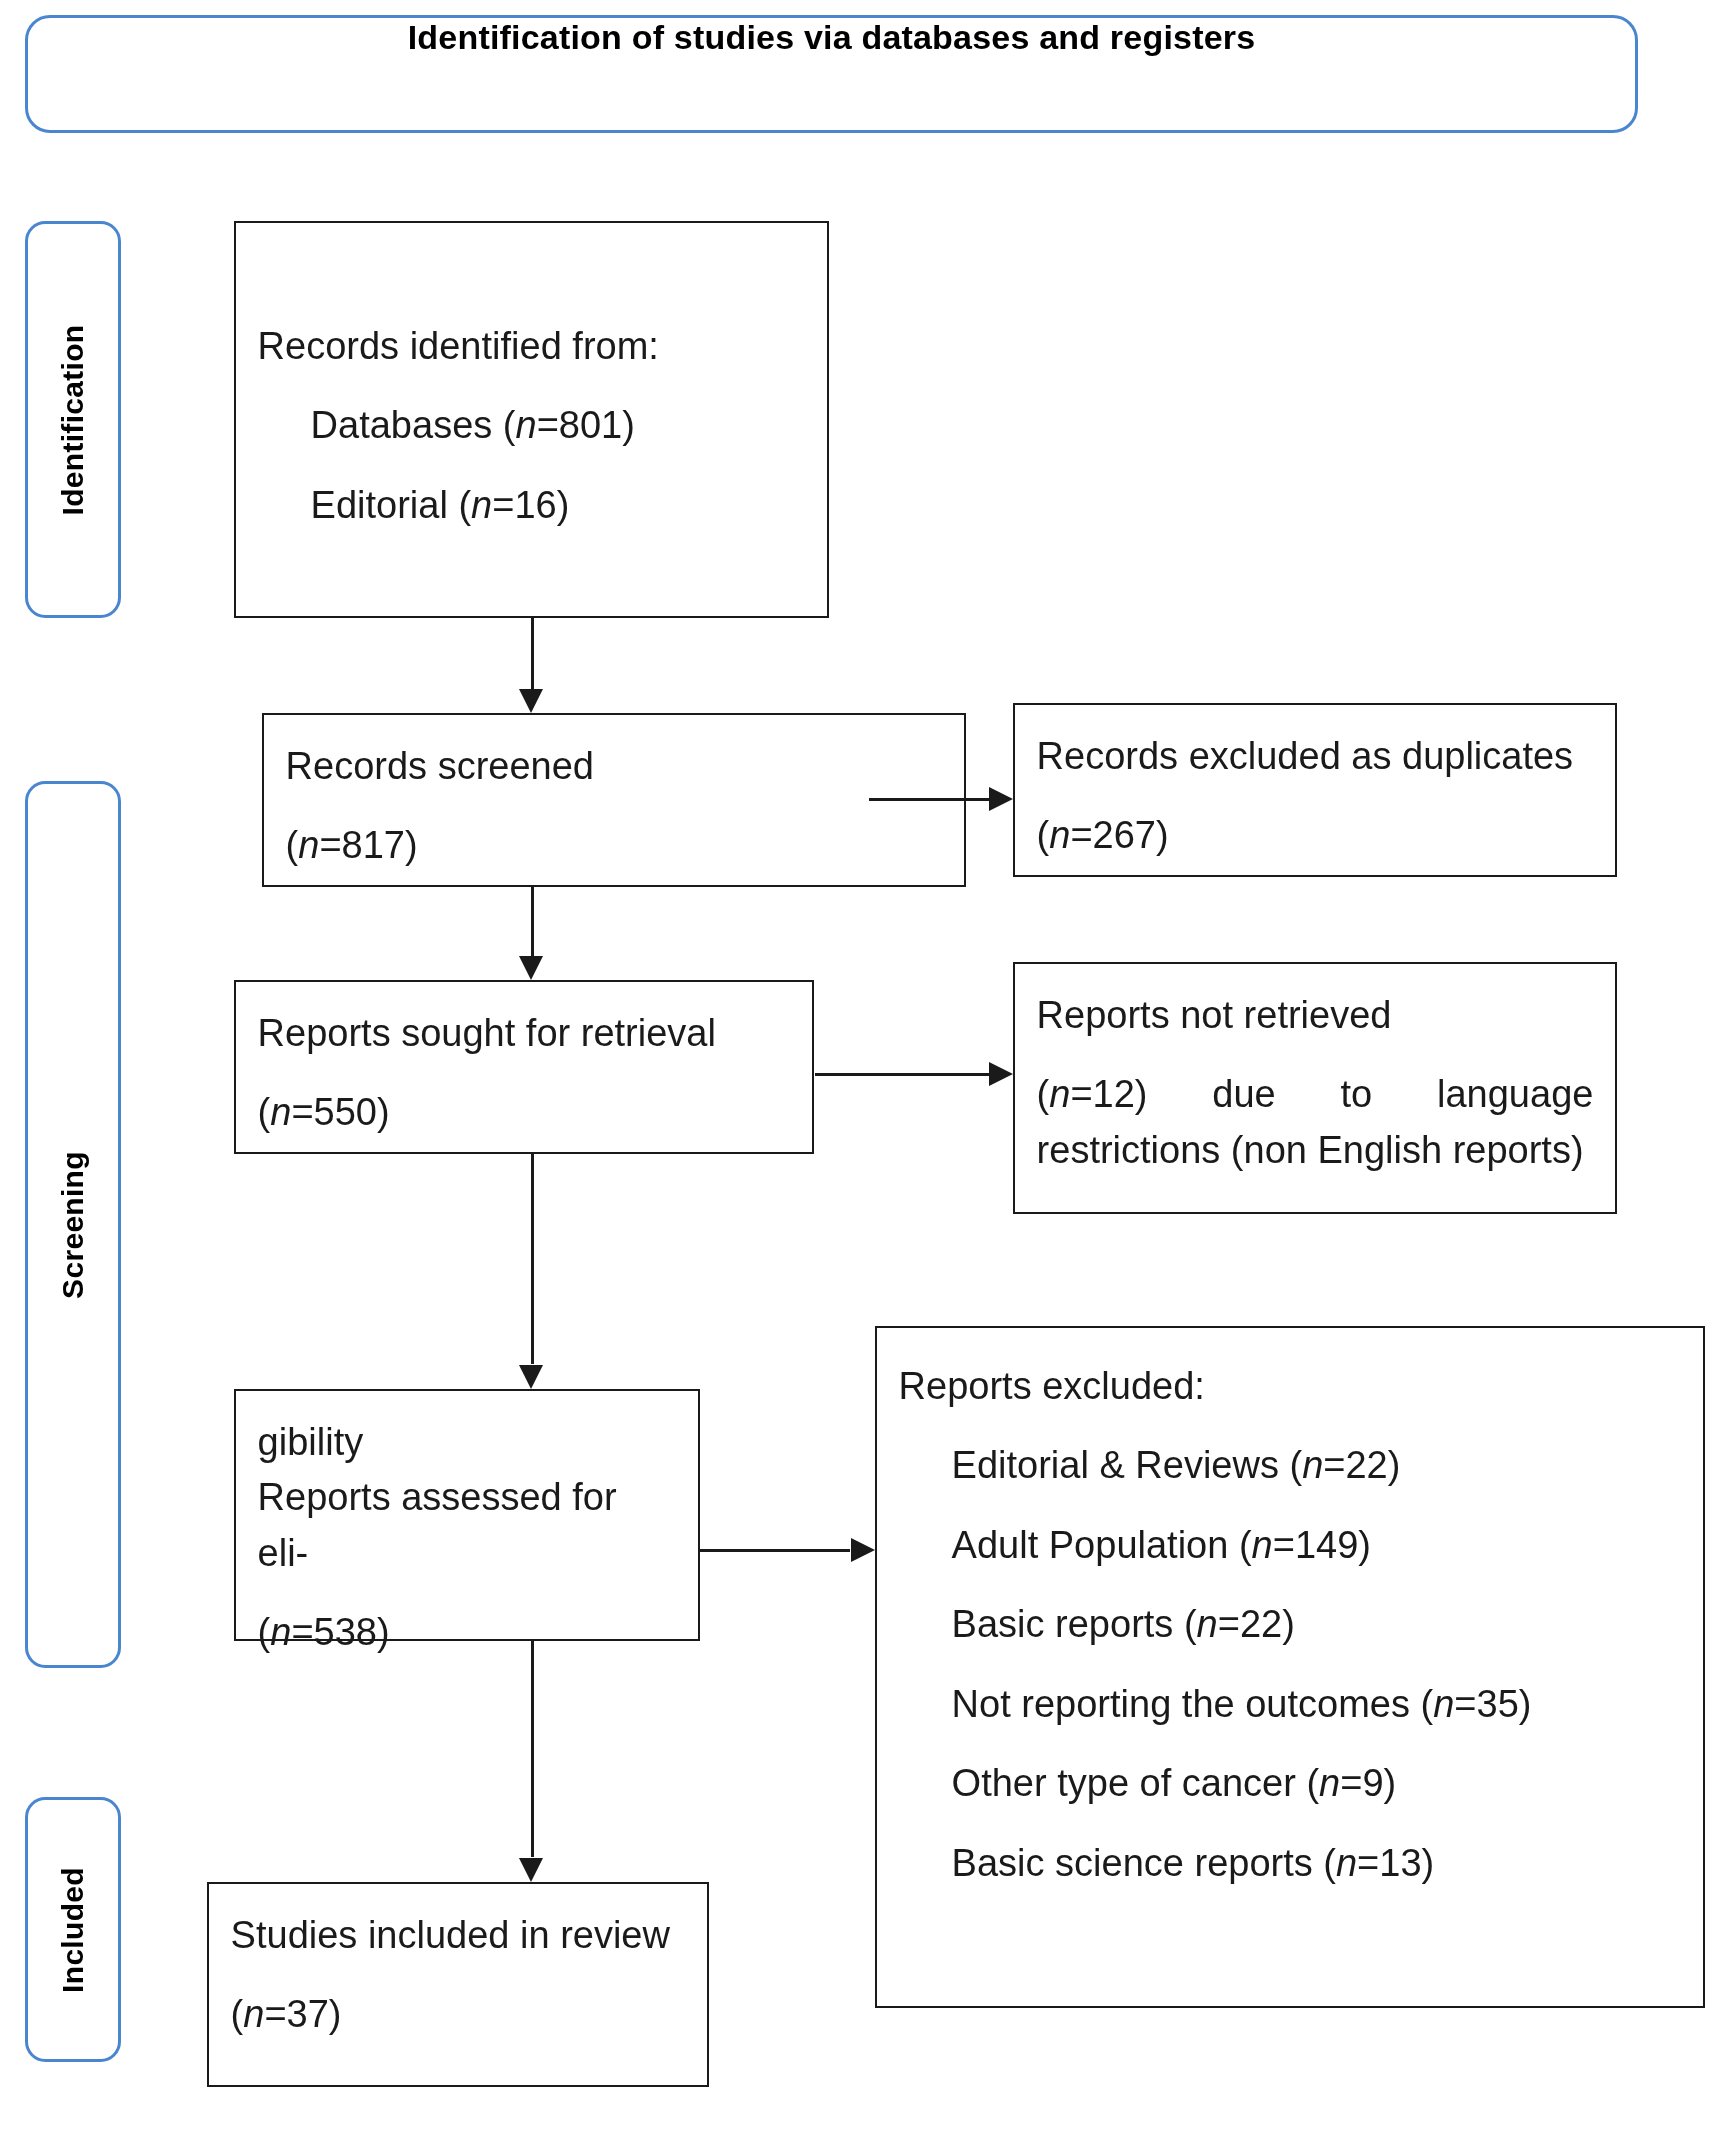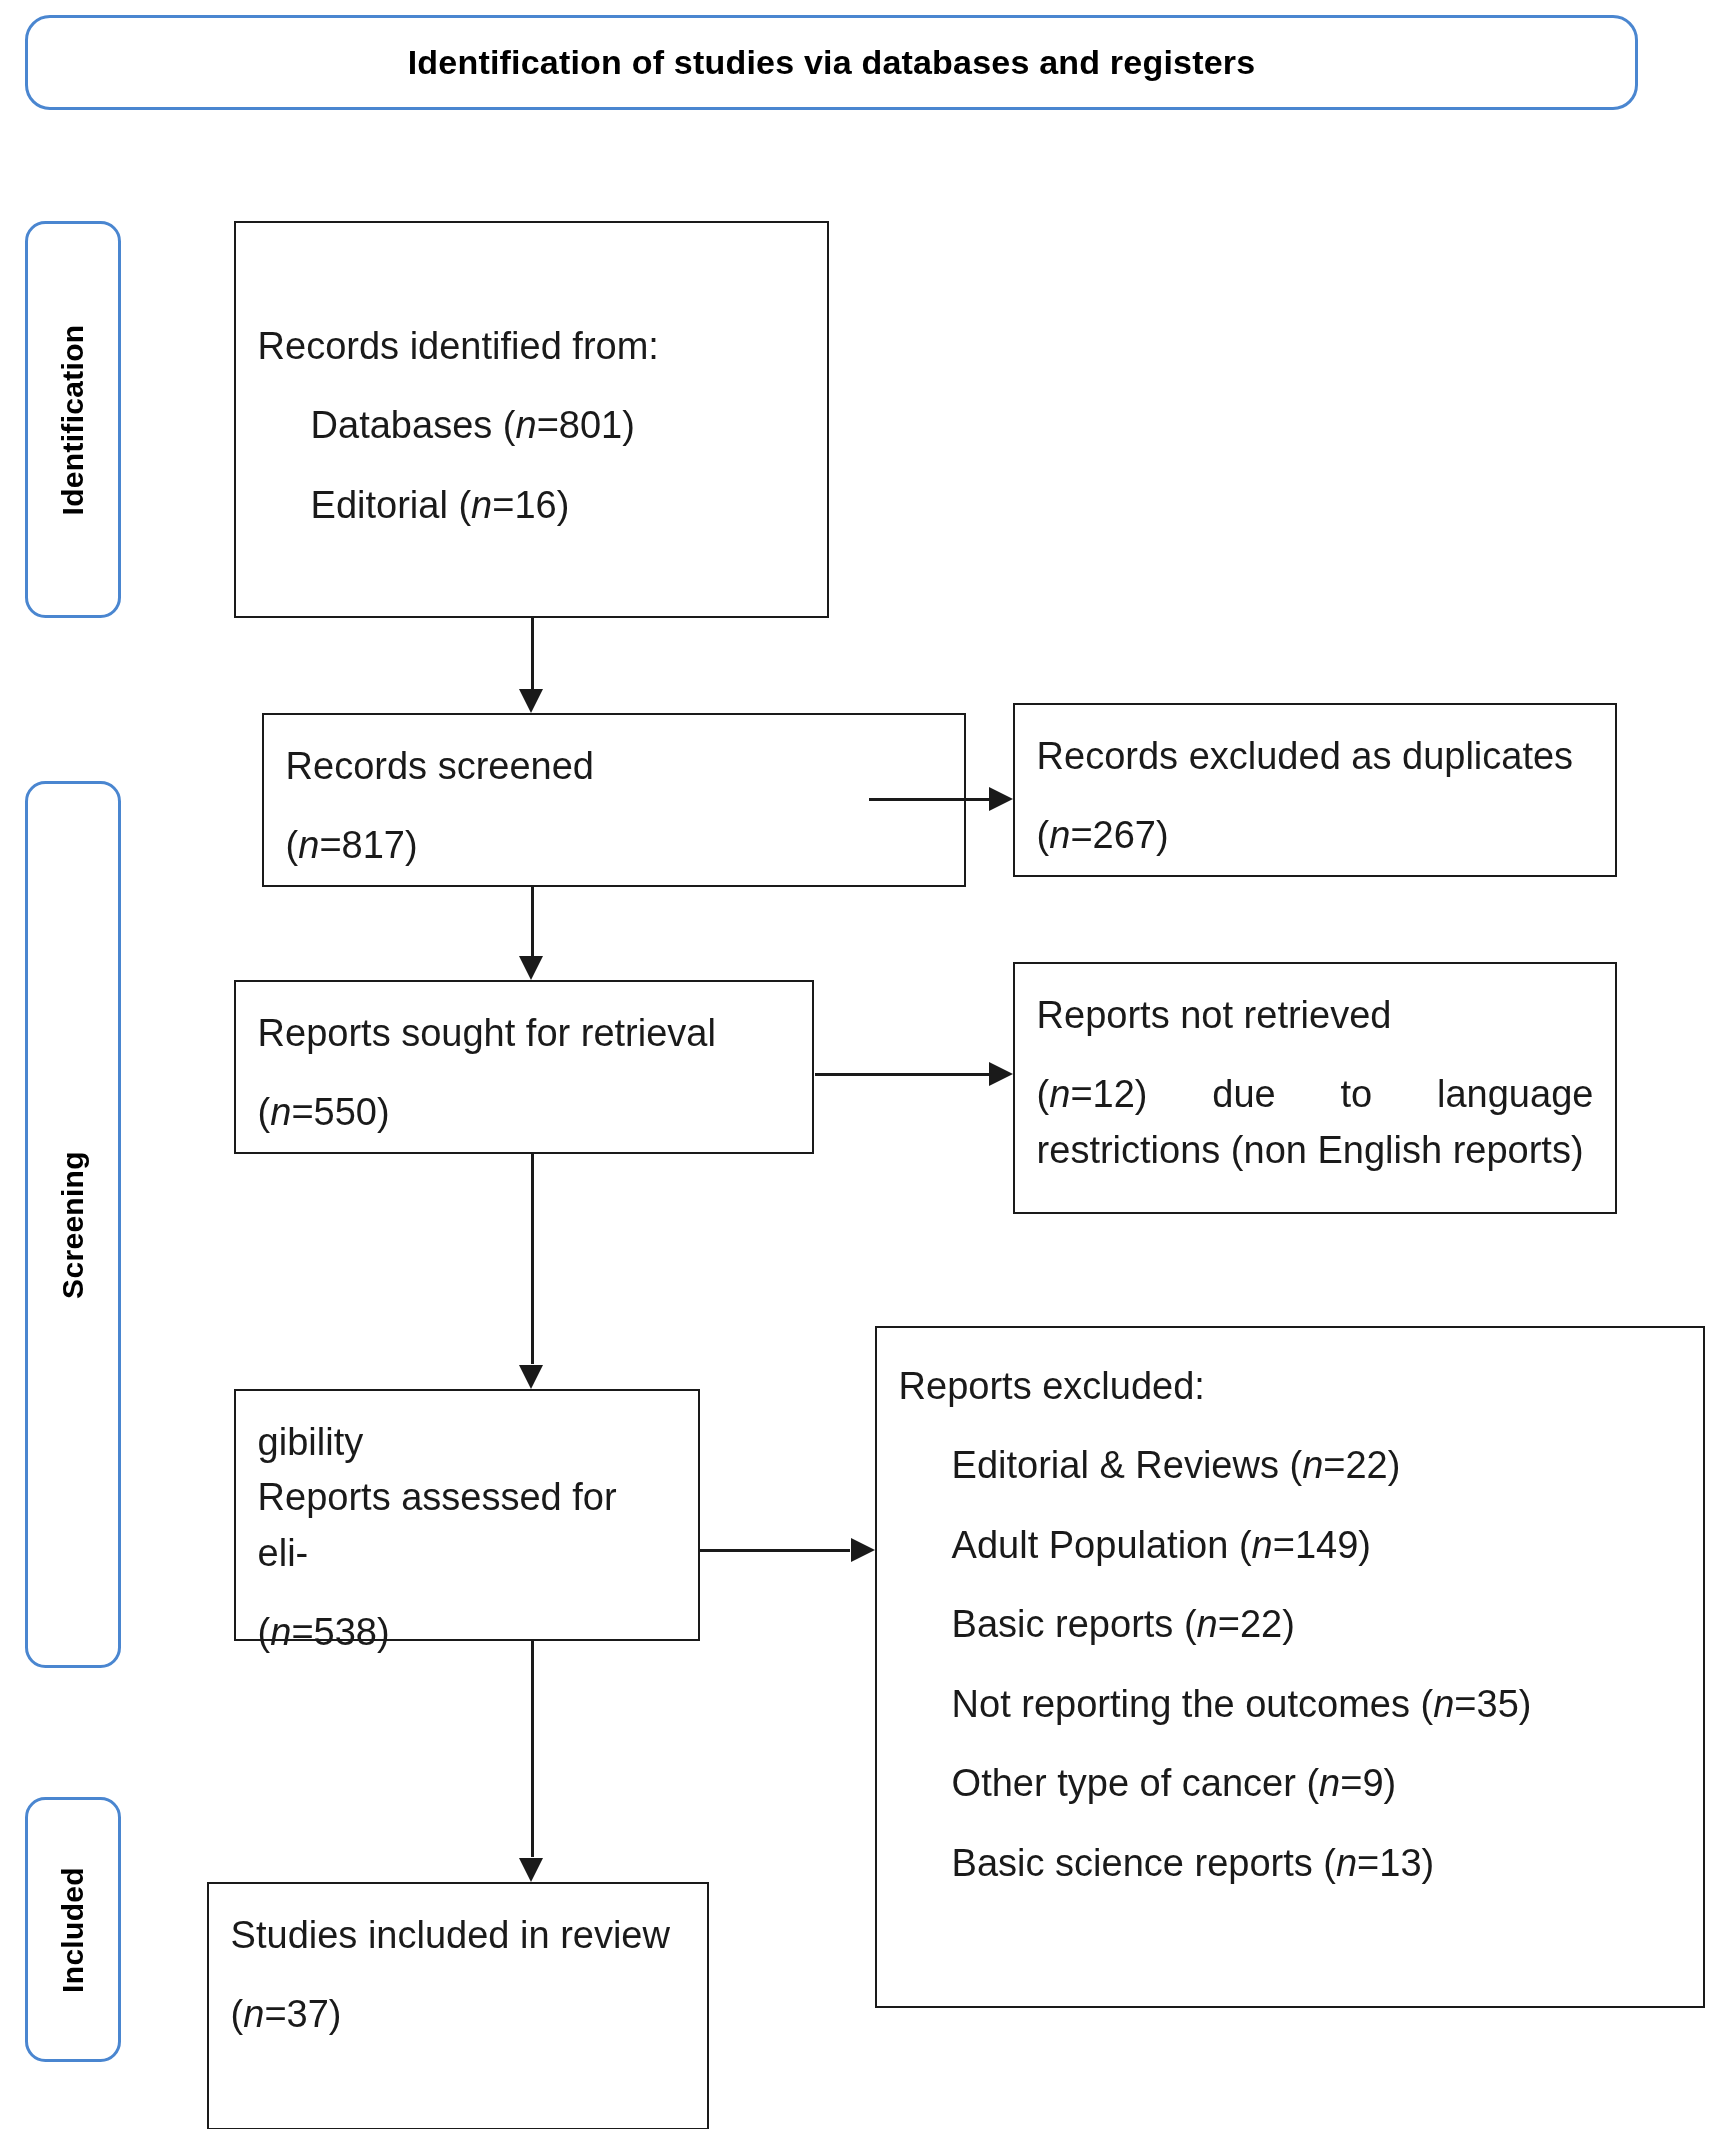--- a/index.html
+++ b/index.html
@@ -106,21 +106,21 @@
     border-top: 12.6px solid transparent;
     border-bottom: 12.6px solid transparent;
     border-left: 24px solid #1a1a1a;
   }
 </style>
 </head>
 <body>
 
 <div id="diagram">
 
-  <div class="stage-banner" style="left: 25px; top: 15px; width: 1613px; height: 95px; display: flex; align-items: center; justify-content: center; --accent: #4A86D0;">
+  <div class="stage-banner" style="left: 25px; top: 15px; width: 1613px; height: 118px; display: flex; justify-content: center; --accent: #4A86D0;">
     <span class="stage-title">Identification of studies via databases and registers</span>
   </div>
 
   <div class="stage-rail" style="left: 25px; top: 221px; width: 96px; height: 397px; --accent: #4A86D0;">
     <span class="rail-label">Identification</span>
   </div>
 
   <div class="stage-rail" style="left: 25px; top: 781px; width: 96px; height: 887px; --accent: #4A86D0;">
     <span class="rail-label">Screening</span>
   </div>
@@ -219,21 +219,21 @@
     </div>
 
     <div class="line indent spaced">
       <span>Basic science reports</span><span>&nbsp;</span><span>(</span><em class="n">n</em><span>=13)</span>
     </div>
   </div>
 
   <div class="vline" style="left:531px; top:1641px; height:216px;"></div>
   <div class="arrow-down" style="left:519px; top:1858px;"></div>
 
-  <div class="node" style="left:207px; top:1882px; width:502px; height:248px;">
+  <div class="node" style="left:207px; top:1882px; width:502px; height:205px;">
     <div class="line">Studies included in review</div>
     <div class="line spaced">
       <span>(</span><em class="n">n</em><span>=37)</span>
     </div>
   </div>
 
 </div>
 
 
 </body></html>

